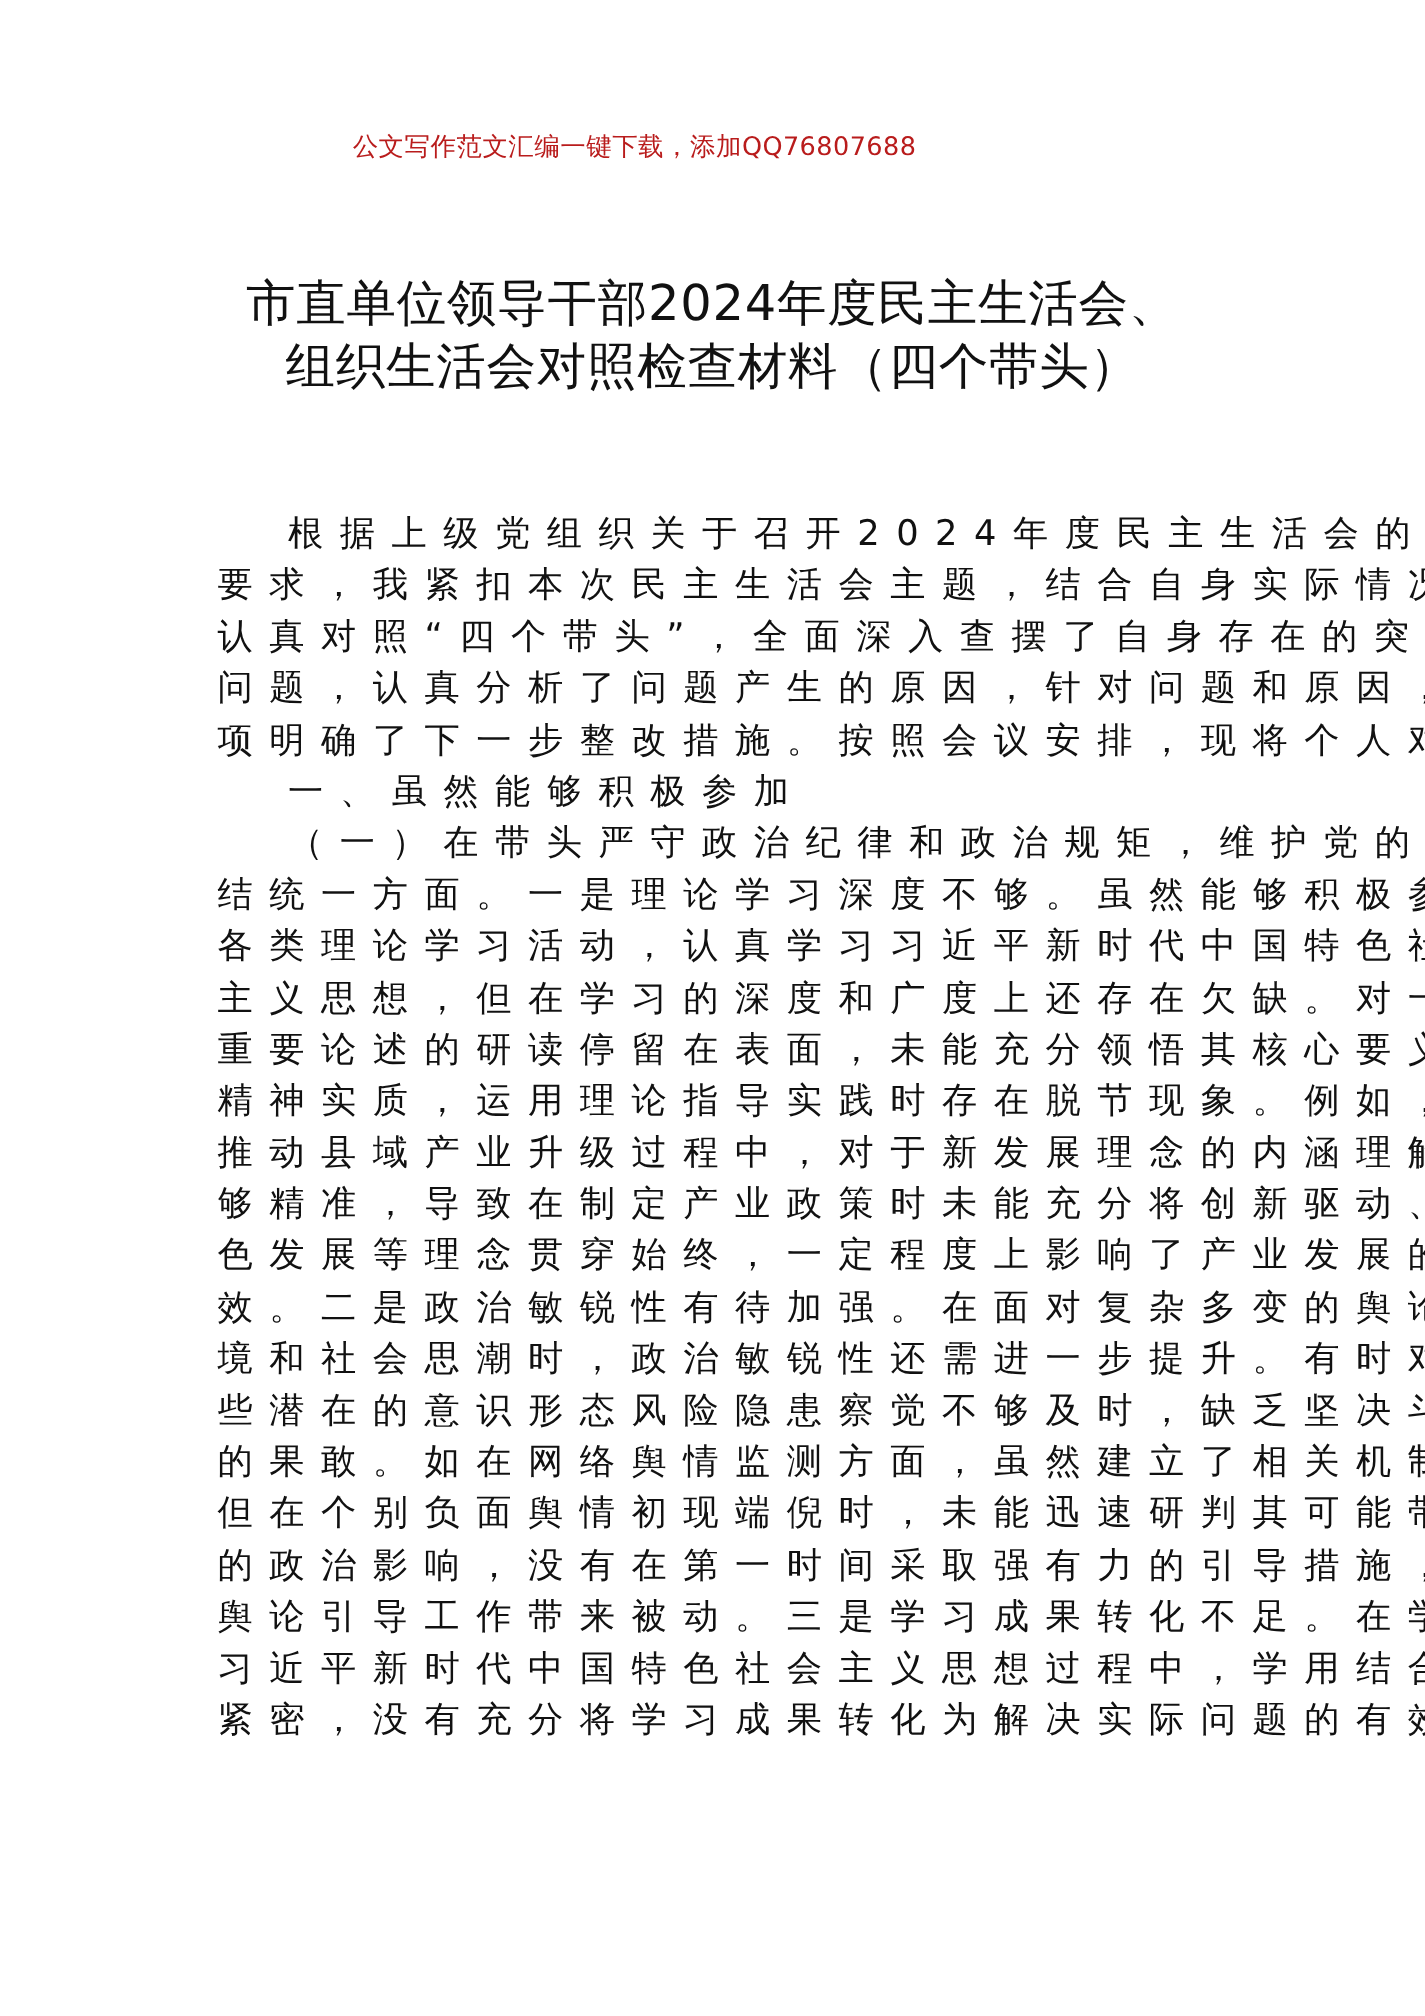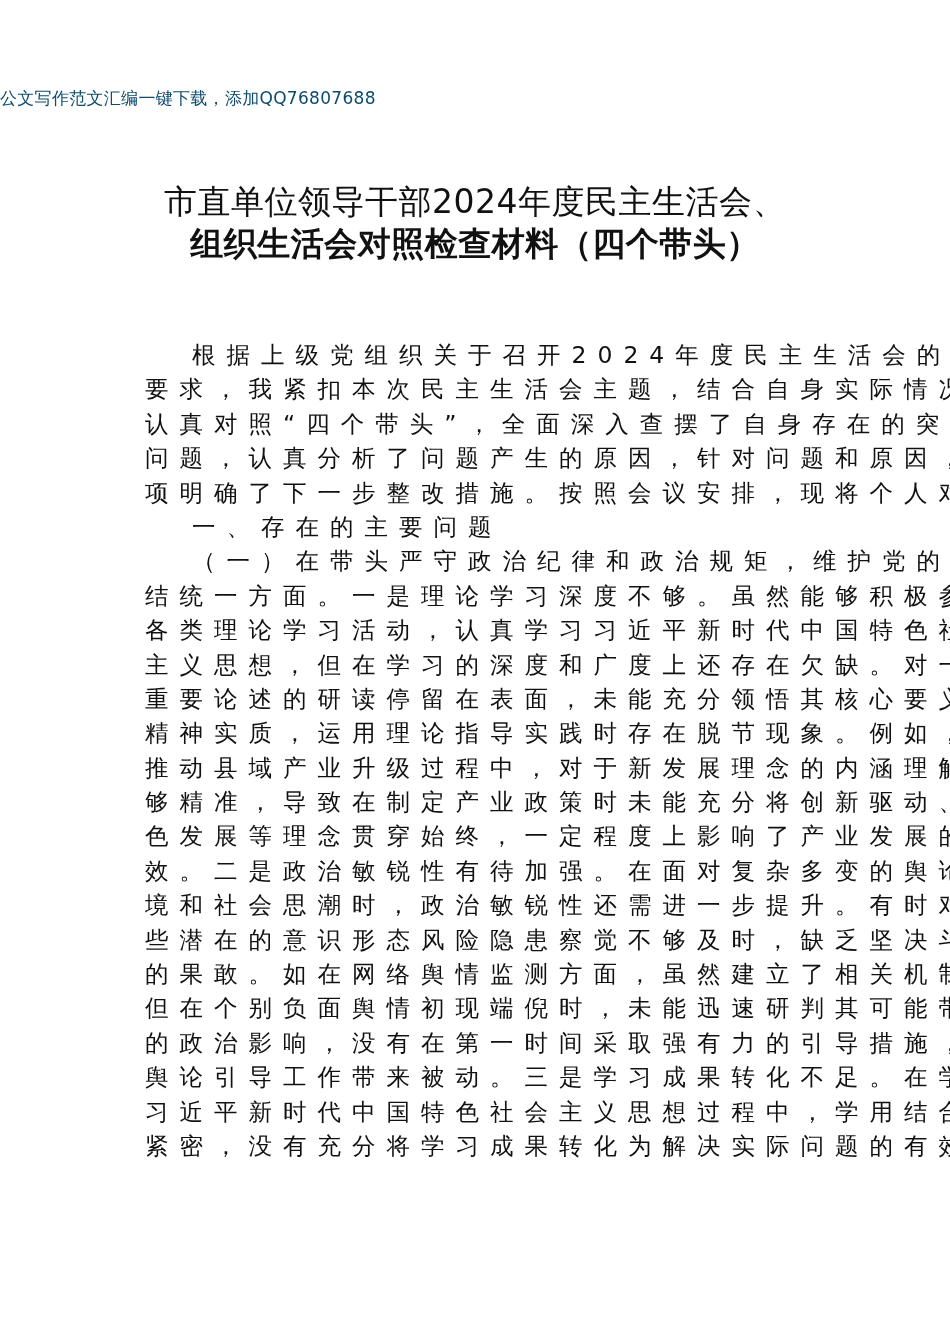--- a/index.html
+++ b/index.html
@@ -1,45 +1,45 @@
 <!DOCTYPE html>
 <html><head>
 <meta charset="utf-8">
 <style>
   html, body { margin: 0; padding: 0; background: #ffffff; }
   body { width: 950px; height: 1344px; position: relative; overflow: hidden;
          font-family: "DejaVu Sans", "Liberation Sans", sans-serif; color: #111; }
   .page { position: absolute; left: 0; top: 0; width: 950px; height: 1344px; background: #fff; }
-  .banner { position: absolute; top: 86px; left: 0; width: 846px; 
-            color: #0c4a6e; font-size: 17px; letter-spacing: 0.3px; line-height: 24px; }
+  .banner { position: absolute; top: 86px; left: 0; width: 846px; text-align: center;
+            color: #b91c1c; font-size: 17px; letter-spacing: 0.3px; line-height: 24px; }
   .title { position: absolute; left: 0; width: 950px; text-align: center;
            font-size: 33px; line-height: 44px; color: #111; letter-spacing: 0.5px; }
   .title.l1 { top: 180px; }
-  .title.l2 { top: 222px; font-weight: bold; }
+  .title.l2 { top: 222px; }
   .body-text { position: absolute; left: 145px; top: 338px; width: 663px;
                font-size: 23.5px; line-height: 34.4px; letter-spacing: 11px; }
   .line { white-space: nowrap; height: 34.4px; overflow: visible; }
   .indent { padding-left: 47px; }
 </style>
 </head>
 <body>
 
 <div class="page">
   <div class="banner">公文写作范文汇编一键下载，添加QQ76807688</div>
 
   <div class="title l1">市直单位领导干部2024年度民主生活会、</div>
   <div class="title l2">组织生活会对照检查材料（四个带头）</div>
 
   <div class="body-text">
     <div class="line indent">根据上级党组织关于召开2024年度民主生活会的相关</div>
     <div class="line">要求，我紧扣本次民主生活会主题，结合自身实际情况，</div>
     <div class="line">认真对照“四个带头”，全面深入查摆了自身存在的突出</div>
     <div class="line">问题，认真分析了问题产生的原因，针对问题和原因，逐</div>
     <div class="line">项明确了下一步整改措施。按照会议安排，现将个人对照</div>
-    <div class="line indent">一、存在的主要问题</div>
+    <div class="line indent">一、虽然能够积极参加</div>
     <div class="line indent">（一）在带头严守政治纪律和政治规矩，维护党的团</div>
     <div class="line">结统一方面。一是理论学习深度不够。虽然能够积极参加</div>
     <div class="line">各类理论学习活动，认真学习习近平新时代中国特色社会</div>
     <div class="line">主义思想，但在学习的深度和广度上还存在欠缺。对一些</div>
     <div class="line">重要论述的研读停留在表面，未能充分领悟其核心要义与</div>
     <div class="line">精神实质，运用理论指导实践时存在脱节现象。例如，在</div>
     <div class="line">推动县域产业升级过程中，对于新发展理念的内涵理解不</div>
     <div class="line">够精准，导致在制定产业政策时未能充分将创新驱动、绿</div>
     <div class="line">色发展等理念贯穿始终，一定程度上影响了产业发展的质</div>
     <div class="line">效。二是政治敏锐性有待加强。在面对复杂多变的舆论环</div>

